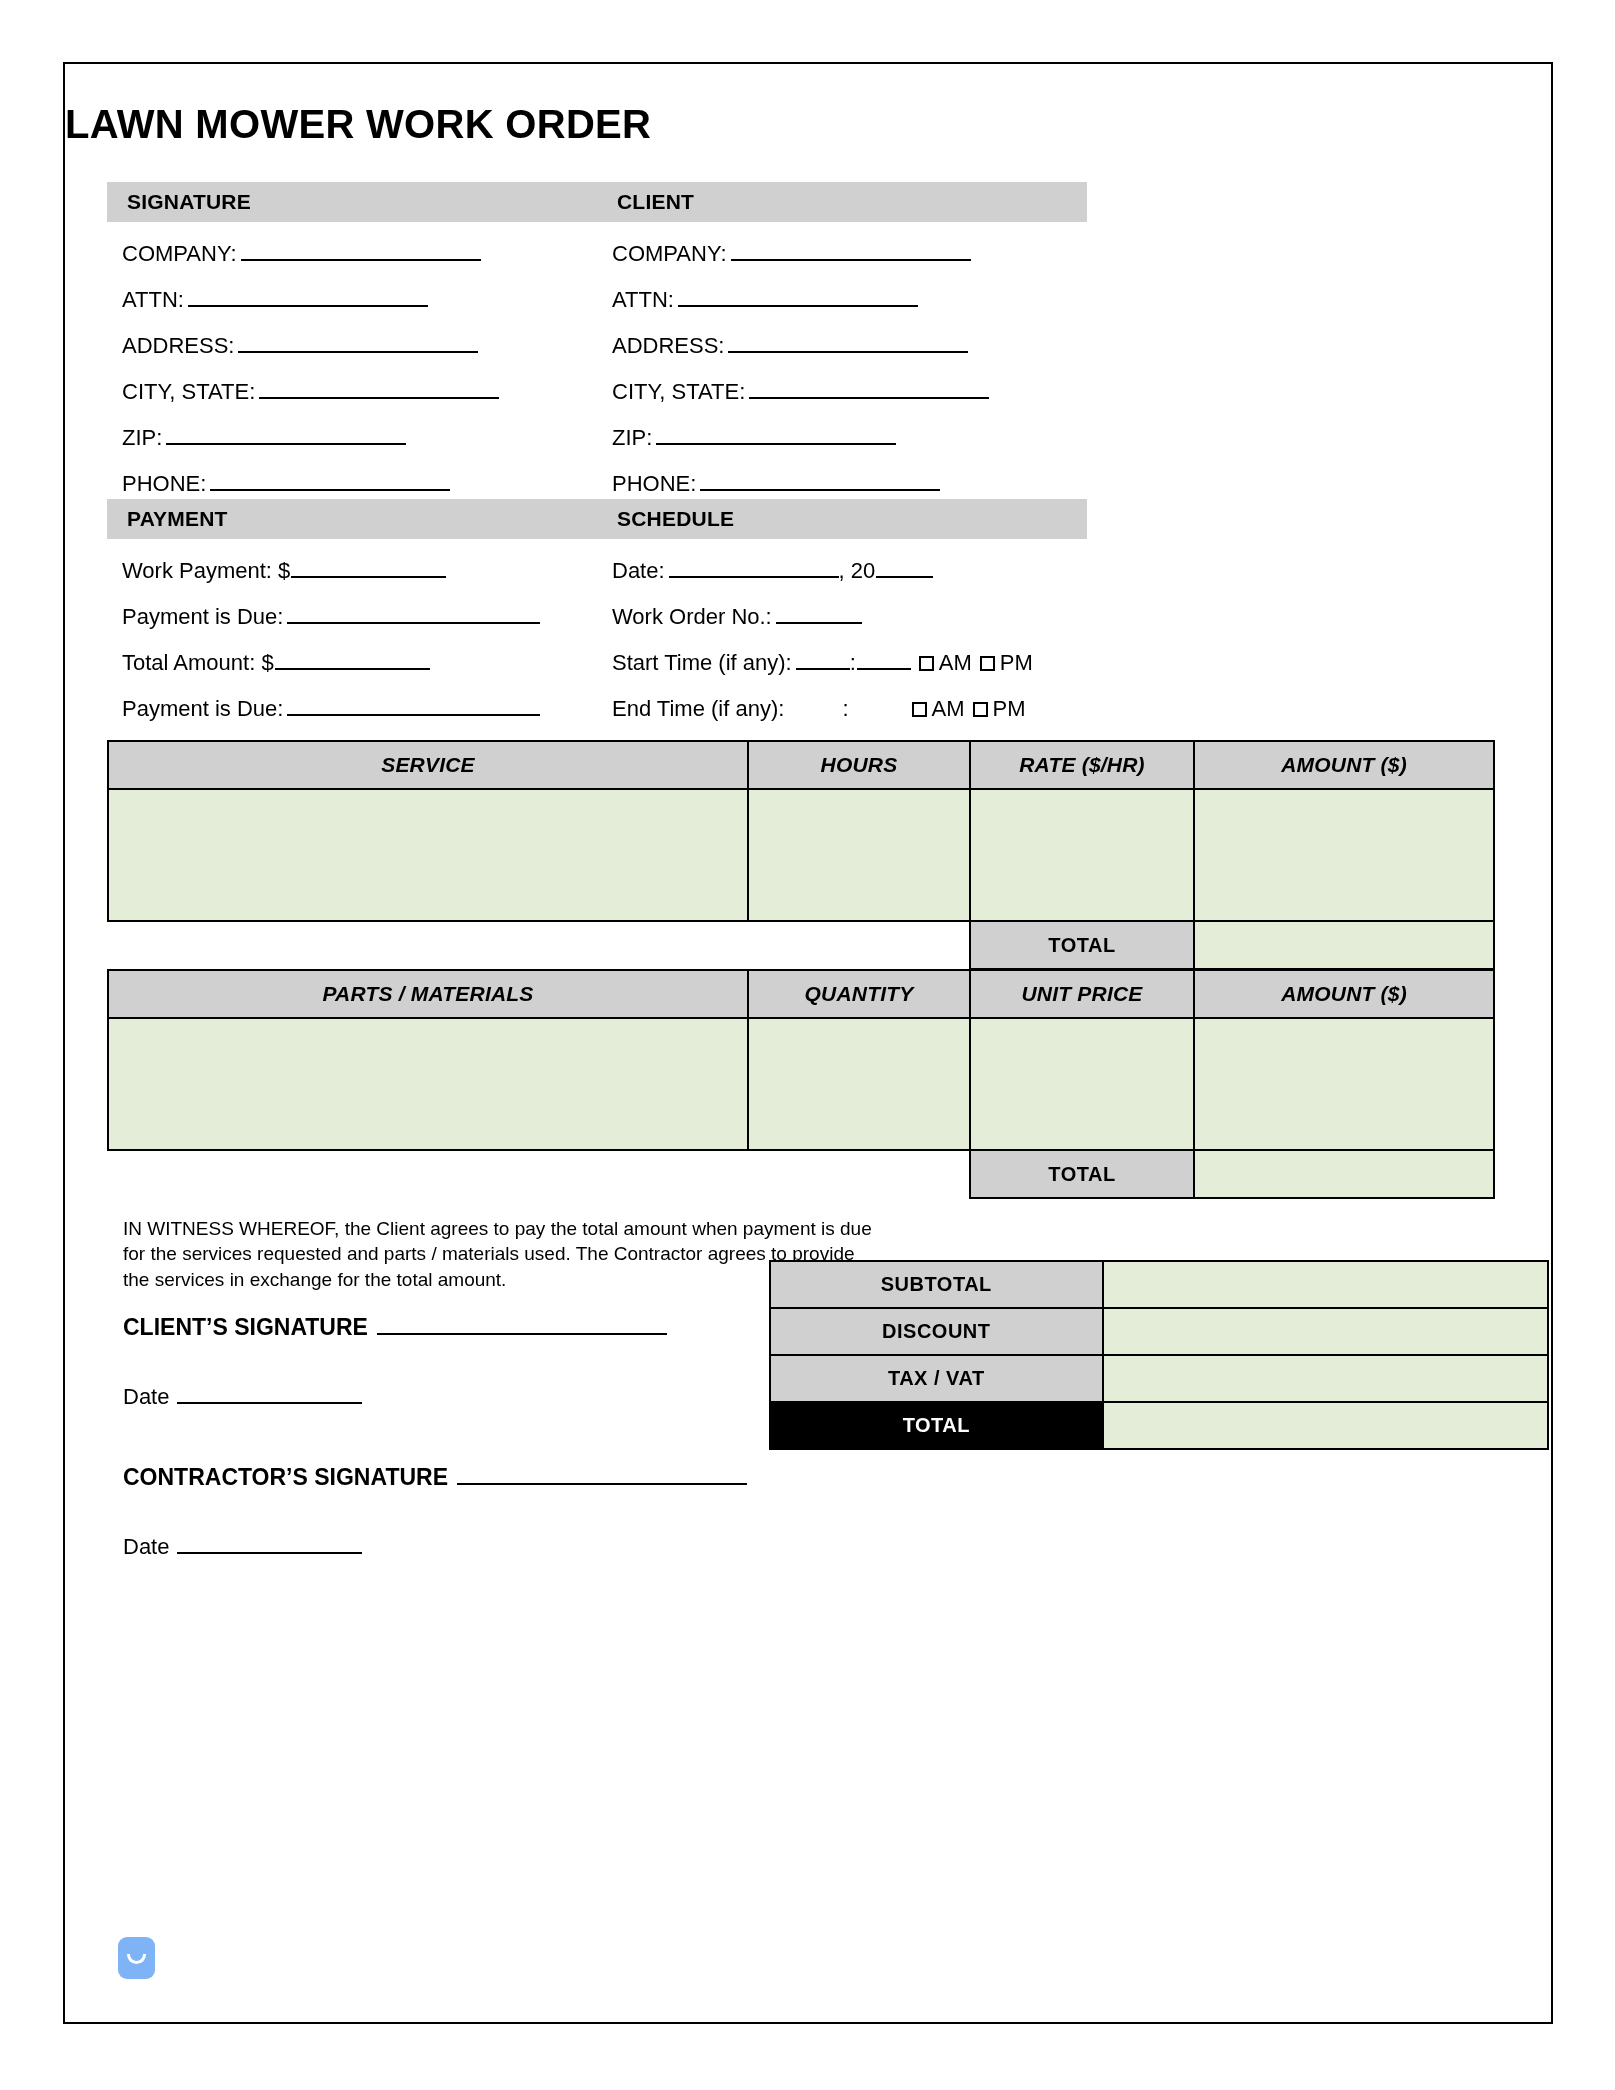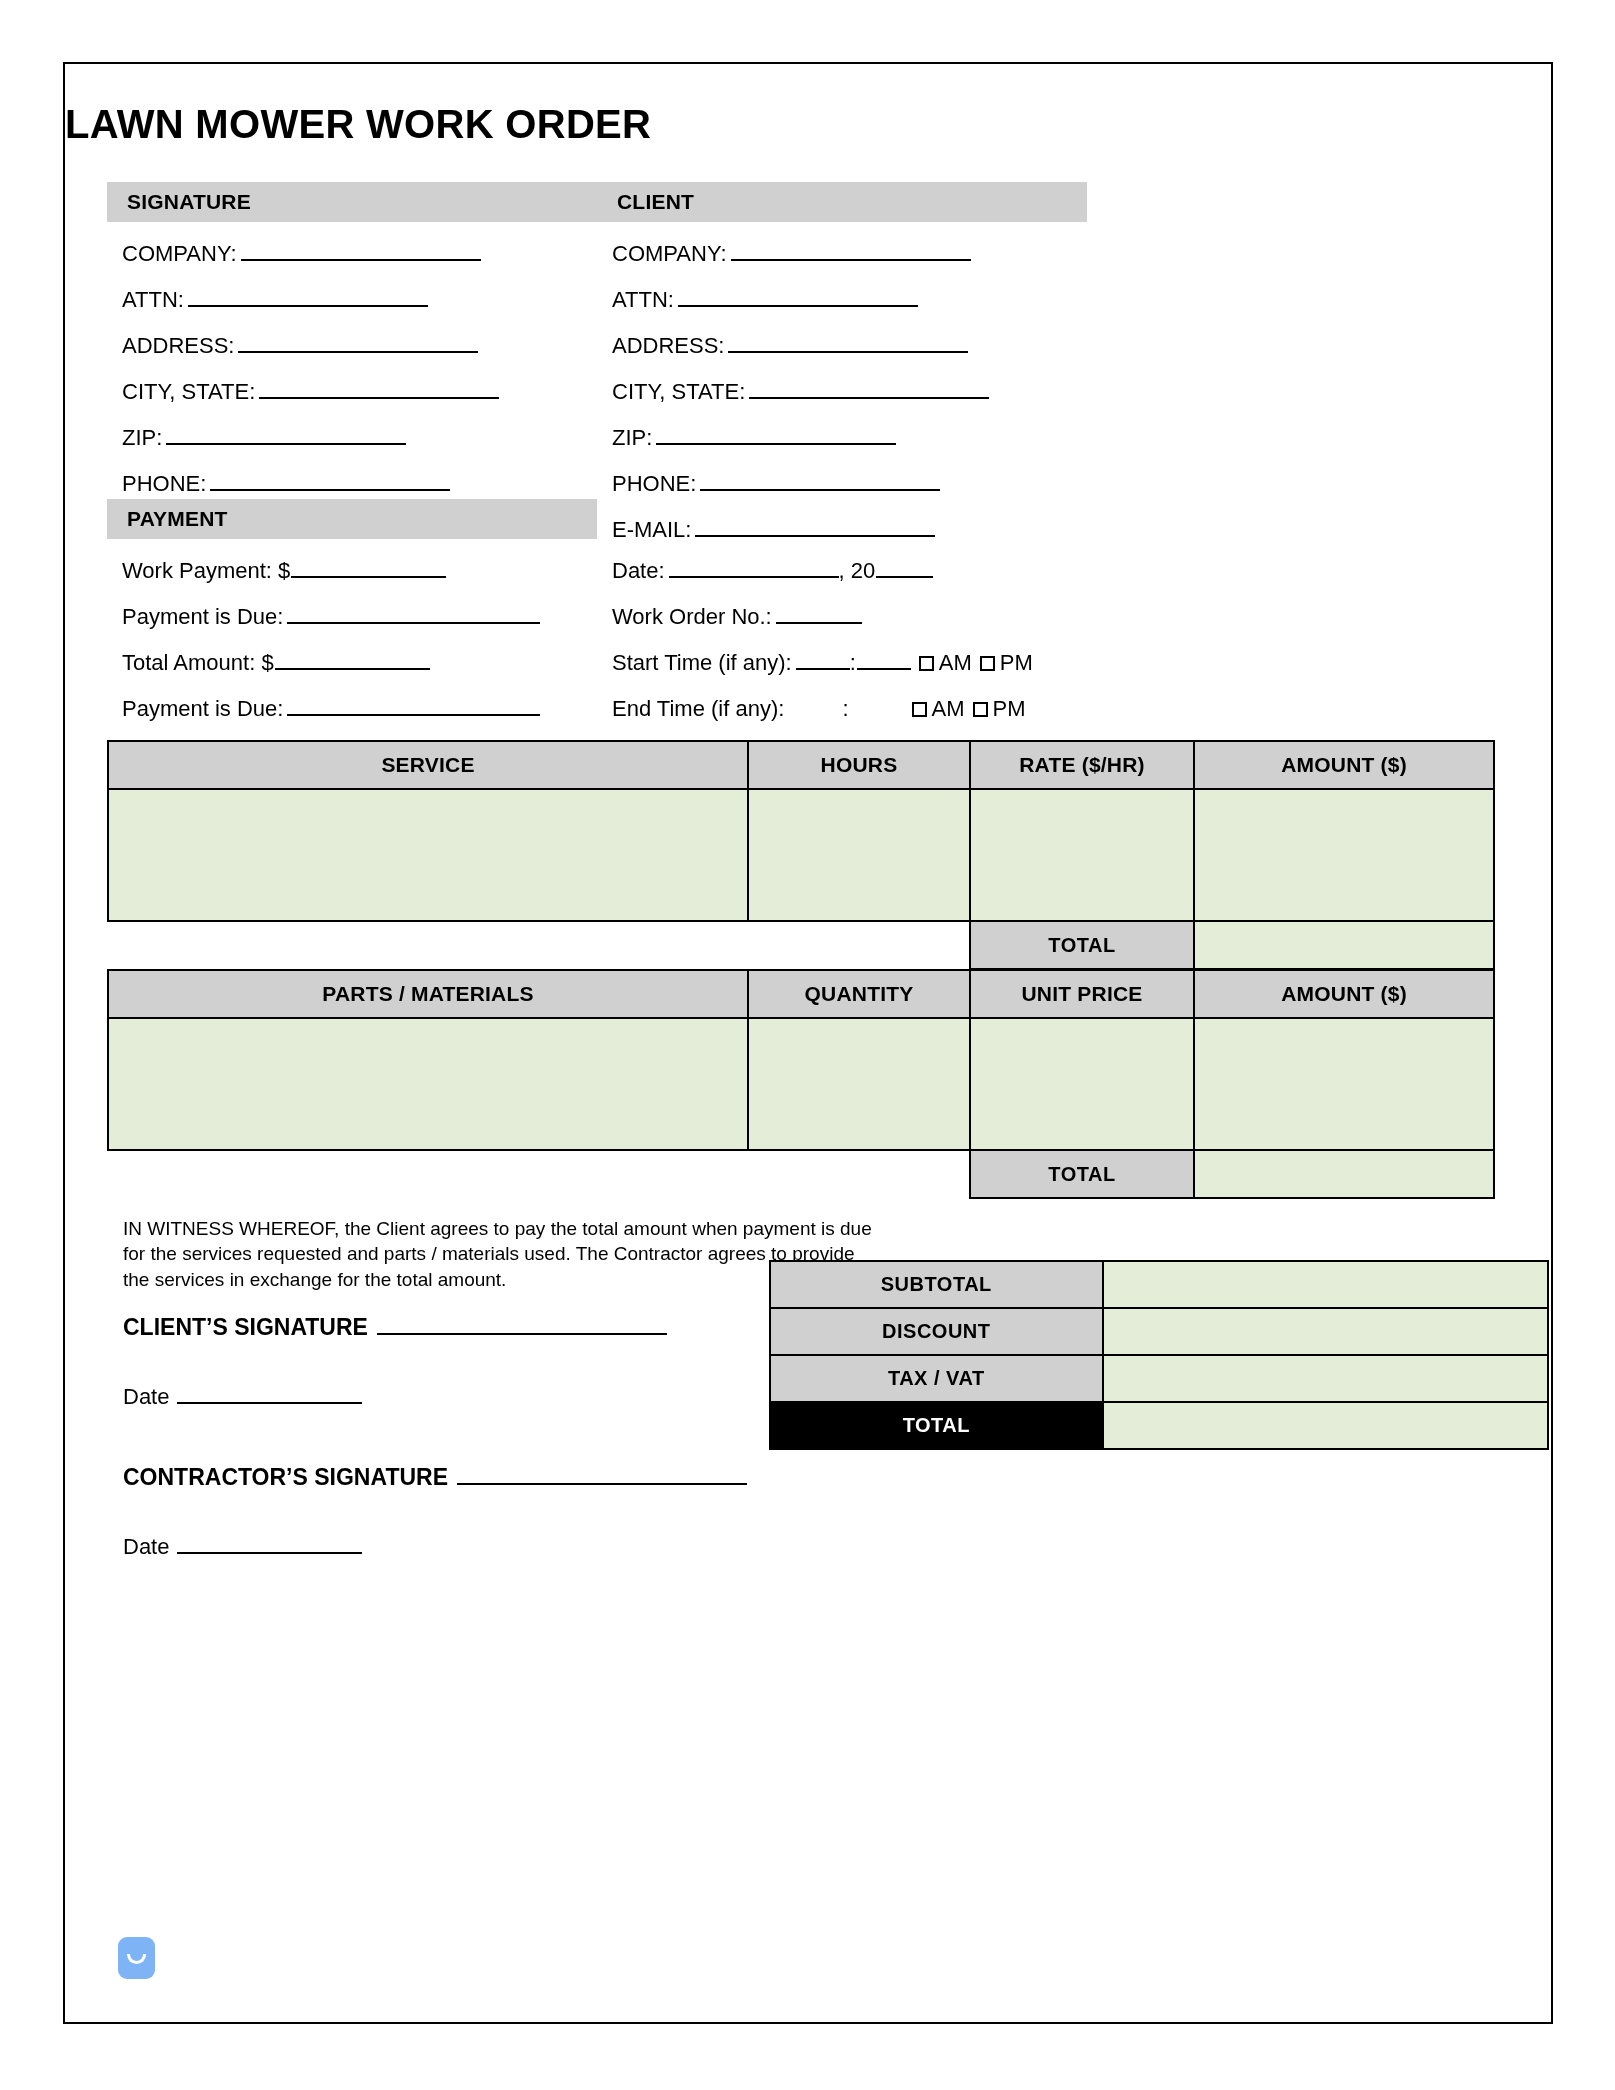--- a/index.html
+++ b/index.html
@@ -101,20 +101,21 @@
     padding: 0;
     margin: 0;
   }
   .th-cell {
     background: #d0d0d0;
     font-size: 21px;
     font-weight: bold;
     text-align: center;
     height: 46px;
     letter-spacing: 0.2px;
+    font-style: italic;
   }
   .body-cell {
     background: #e3edd8;
     height: 130px;
   }
   .total-lbl {
     background: #d0d0d0;
     font-size: 20px;
     font-weight: bold;
     text-align: center;
@@ -262,20 +263,21 @@
     <div class="field" style="left:57px; top:541px;">
       <span class="lbl">Payment is Due:</span><span class="rule" style="width:253px;"></span>
     </div>
     <div class="field" style="left:57px; top:587px;">
       <span class="lbl">Total Amount: $</span><span class="rule tight" style="width:155px;"></span>
     </div>
     <div class="field" style="left:57px; top:633px;">
       <span class="lbl">Payment is Due:</span><span class="rule" style="width:253px;"></span>
     </div>
 
+    <div class="sec-head" style="left:532px; top:435px; width:490px;">SCHEDULE</div>
 
     <div class="field" style="left:547px; top:495px;">
       <span class="lbl">Date:</span><span class="rule" style="width:170px;"></span><span>, 20</span><span class="rule tight" style="width:57px;"></span>
     </div>
     <div class="field" style="left:547px; top:541px;">
       <span class="lbl">Work Order No.:</span><span class="rule" style="width:86px;"></span>
     </div>
     <div class="field" style="left:547px; top:587px;">
       <span class="lbl">Start Time (if any):</span><span class="rule" style="width:54px;"></span><span>:</span><span class="rule tight" style="width:54px;"></span><span class="cbx"></span><span>AM</span><span class="cbx"></span><span>PM</span>
     </div>

